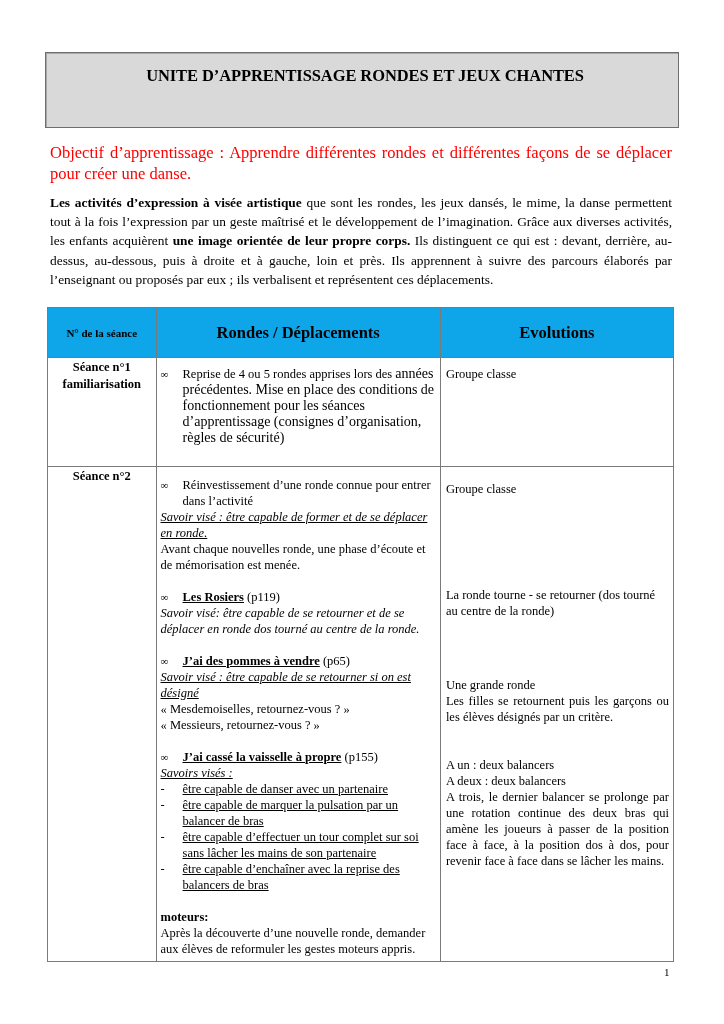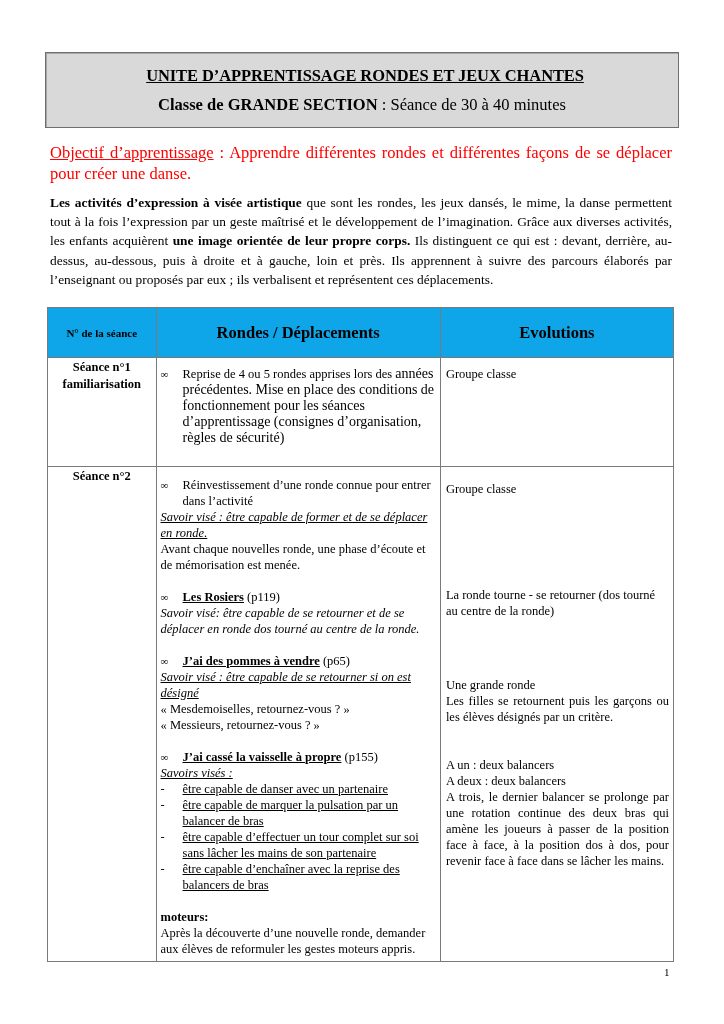--- a/index.html
+++ b/index.html
@@ -8,35 +8,35 @@
     font-family: "Liberation Serif", serif; color: #000;
   }
   .title-box {
     position: absolute; left: 45px; top: 52px; width: 632px; height: 74px;
     background: #d9d9d9; border: 1px solid #6e6e6e;
     box-shadow: inset 1px 1px 0 #a8a8a8;
     text-align: center;
   }
   .title-line1 {
     position: absolute; left: 6px; right: 0; top: 13px;
-    font-size: 16.5px; font-weight: bold; text-decoration: underline;
+    font-size: 16.5px; font-weight: bold; 
     letter-spacing: -0.1px;
   }
   .title-line2 {
     position: absolute; left: 0; right: 0; top: 42px;
     font-size: 16.5px;
   }
   .title-line2 b { font-weight: bold; }
 
   .objective {
     position: absolute; left: 50px; top: 142px; width: 622px;
     color: #ff0000; font-size: 16.5px; line-height: 21px;
     text-align: justify; text-align-last: left;
   }
-  .objective .obj-label { text-decoration: underline; }
+  .objective .obj-label { }
 
   .intro {
     position: absolute; left: 50px; top: 193px; width: 622px;
     font-size: 13.4px; line-height: 19.2px; text-align: justify;
   }
   .intro b { font-weight: bold; }
 
   table.sessions {
     position: absolute; left: 47px; top: 307px; width: 627px;
     border-collapse: collapse; table-layout: fixed;
@@ -73,23 +73,20 @@
   .justify { text-align: justify; }
   .page-number {
     position: absolute; left: 664px; top: 966px; font-size: 11px;
   }
 </style>
 </head>
 <body>
 
 <div class="title-box">
   <div class="title-line1">UNITE D’APPRENTISSAGE RONDES ET JEUX CHANTES</div>
-  <div class="title-line2">
-    <b>Classe de GRANDE SECTION</b><span> : </span><span>Séance de 30 à 40 minutes</span>
-  </div>
 </div>
 
 <div class="objective">
   <span class="obj-label">Objectif  d’apprentissage</span><span> : </span><span>Apprendre différentes rondes et différentes façons de se déplacer  pour créer une danse.</span>
 </div>
 
 <div class="intro">
   <b>Les activités d’expression à visée artistique</b><span> que sont les rondes, les jeux dansés, le mime, la danse permettent tout à la fois l’expression par un geste maîtrisé et le développement de l’imagination. Grâce aux diverses activités, les enfants acquièrent </span><b>une image orientée de leur propre corps.</b><span> Ils distinguent ce qui est : devant, derrière, au-dessus, au-dessous, puis à droite et à gauche, loin et près. Ils apprennent à suivre des parcours élaborés par l’enseignant ou proposés par eux ; ils verbalisent et représentent ces déplacements.</span>
 </div>
 

